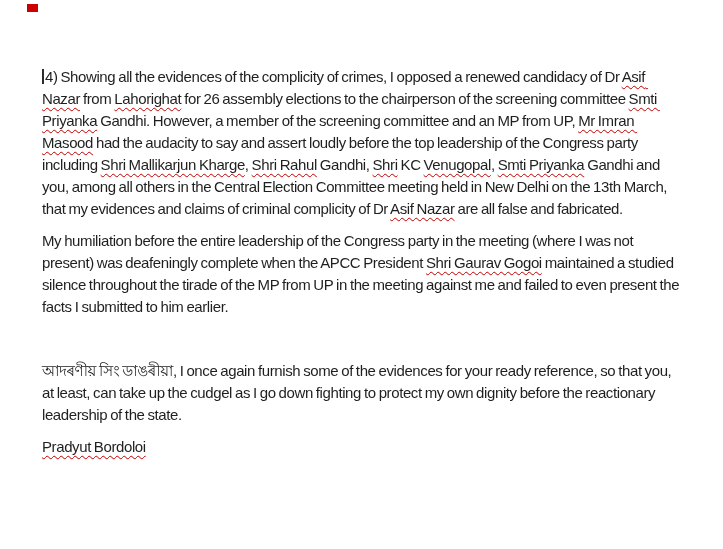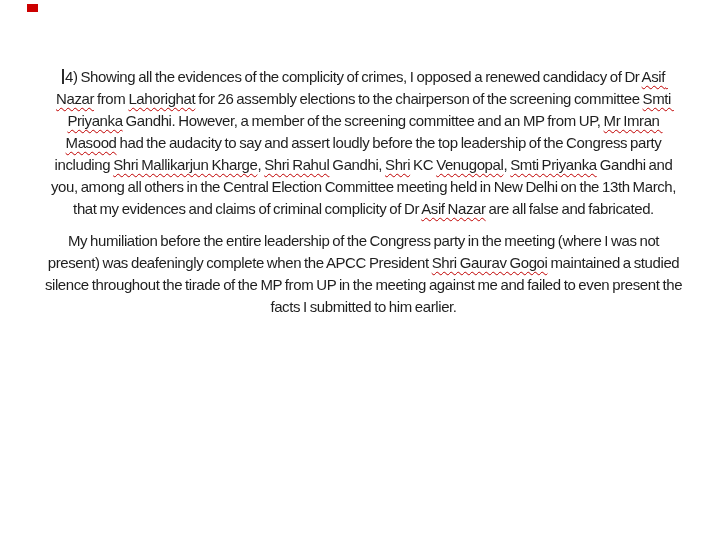--- a/index.html
+++ b/index.html
@@ -12,21 +12,20 @@
   body{
     width:723px;height:549px;
     background:#ffffff;
     font-family:"Liberation Sans","DejaVu Sans",sans-serif;
     overflow:hidden;
   }
   .page{
     position:relative;
     width:723px;height:549px;
     background:#ffffff;
-    text-align:center;
   }
   .red-marker{
     position:absolute;
     left:27px;top:4px;
     width:11px;height:8px;
     background:var(--marker);
   }
   .doc-body{
     position:absolute;
     left:42px;top:66px;
@@ -59,14 +58,16 @@
 </style>
 </head>
 <body>
 
 <div class="page">
   <div class="red-marker"></div>
   <div class="doc-body">
       <p class="para"><span class="caret"></span><span class="run">4) Showing all the evidences of the complicity of crimes, I opposed a renewed candidacy of Dr </span><span class="run misspelled">Asif Nazar</span><span class="run"> from </span><span class="run misspelled">Lahorighat</span><span class="run"> for 26 assembly elections to the chairperson of the screening committee </span><span class="run misspelled">Smti Priyanka</span><span class="run"> Gandhi. However, a member of the screening committee and an MP from UP, </span><span class="run misspelled">Mr Imran Masood</span><span class="run"> had the audacity to say and assert loudly before the top leadership of the Congress party including </span><span class="run misspelled">Shri Mallikarjun Kharge</span><span class="run">, </span><span class="run misspelled">Shri Rahul</span><span class="run"> Gandhi, </span><span class="run misspelled">Shri</span><span class="run"> KC </span><span class="run misspelled">Venugopal</span><span class="run">, </span><span class="run misspelled">Smti Priyanka</span><span class="run"> Gandhi and you, among all others in the Central Election Committee meeting held in New Delhi on the 13th March, that my evidences and claims of criminal complicity of Dr </span><span class="run misspelled">Asif Nazar</span><span class="run"> are all false and fabricated.</span></p>
       <p class="para"><span class="run">My humiliation before the entire leadership of the Congress party in the meeting (where I was not present) was deafeningly complete when the APCC President </span><span class="run misspelled">Shri Gaurav Gogoi</span><span class="run"> maintained a studied silence throughout the tirade of the MP from UP in the meeting against me and failed to even present the facts I submitted to him earlier.</span></p>
       <p class="para"></p>
+      <p class="para"><span class="run">আদৰণীয় সিং ডাঙৰীয়া, I once again furnish some of the evidences for your ready reference, so that you, at least, can take up the cudgel as I go down fighting to protect my own dignity before the reactionary leadership of the state.</span></p>
+      <p class="para"><span class="run misspelled">Pradyut Bordoloi</span></p>
     </div>
 </div>
 
 </body></html>

